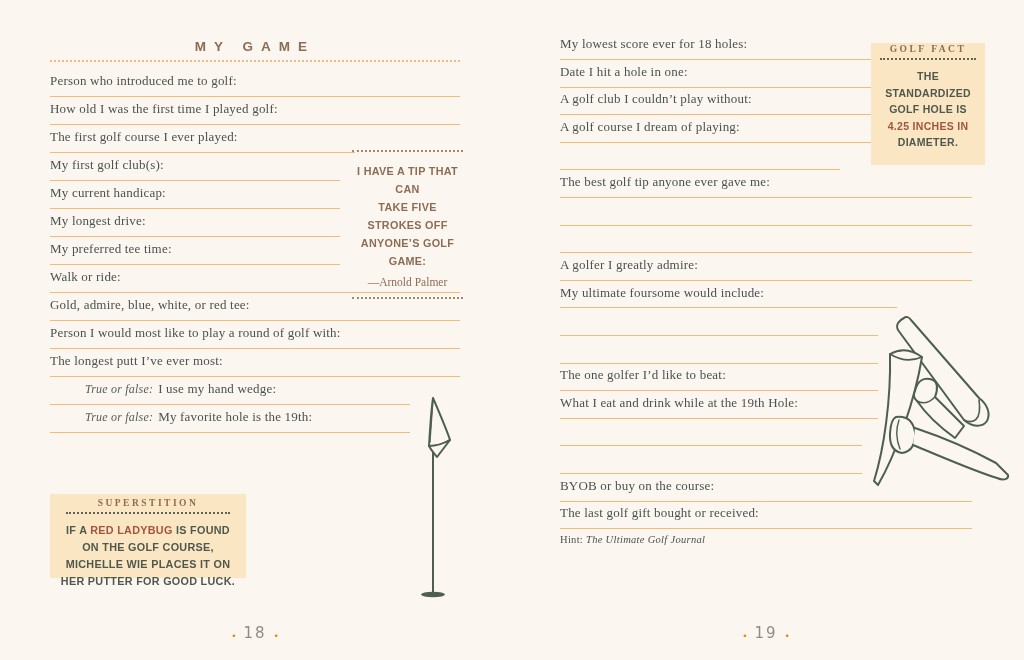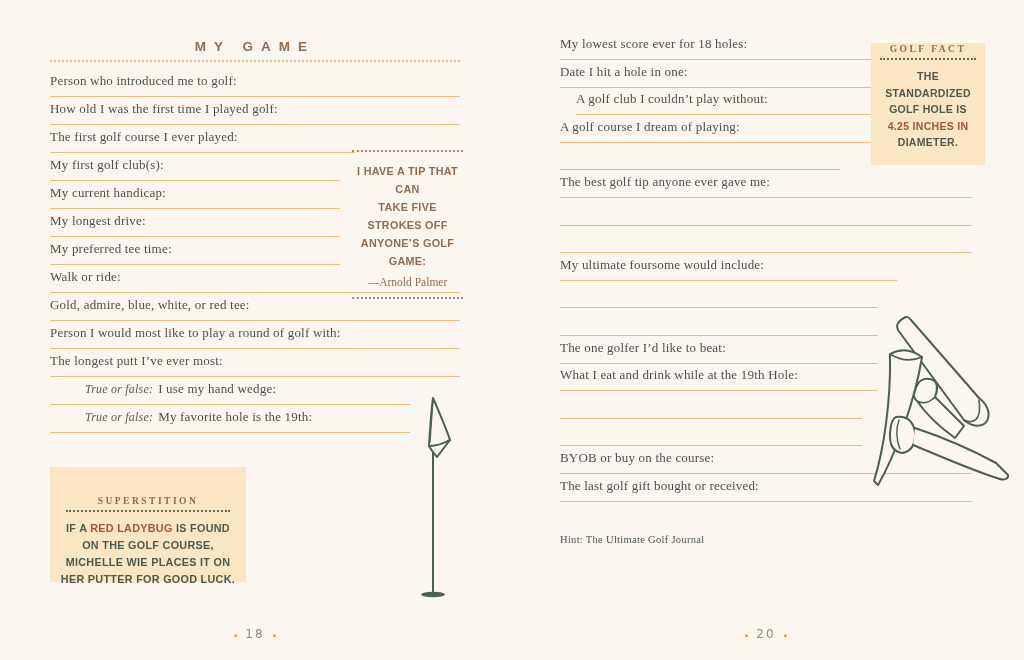--- a/index.html
+++ b/index.html
@@ -44,39 +44,39 @@
     position:absolute;left:302px;top:150px;width:111px;text-align:center;
     border-top:2px dotted #a3876c;border-bottom:2px dotted #a3876c;
     padding:10px 0 9px;
   }
   .quote-lines{color:#8d6c54;line-height:18px;}
   .quote-attr{font-size:11.5px;color:#8d6c54;margin-top:6px;}
 
   .callout{
     position:absolute;background:#fbe6c4;text-align:center;box-sizing:border-box;
   }
-  .callout.superstition{left:0;top:467px;width:196px;height:115px;padding-top:29px;}
+  .callout.superstition{left:0;top:494px;width:196px;height:84px;padding-top:4px;}
   .callout.golf-fact{left:297px;top:43px;width:114px;height:122px;padding-top:1px;margin-left:14px;}
   .callout-title{
     font-family:"Liberation Serif",serif;font-weight:700;font-size:9.5px;
     letter-spacing:2.5px;color:#8d6c54;
   }
   .callout-rule{width:84%;margin:4px auto 8px;border-top:2px dotted #5f6456;}
   .callout-body{margin:0;padding:0 10px;color:#4f584c;line-height:17px;}
   .callout.golf-fact .callout-body{padding:0 8px;line-height:16.5px;font-size:10.5px;}
   .red{color:#a3543f;}
 
   .hint{position:absolute;left:0;top:534px;font-size:10.5px;color:#4a5150;letter-spacing:.3px;}
-  .hint .hint-value{}
+  .hint .hint-value{font-style:italic;}
 
   .footer{
     position:absolute;left:0;top:624px;width:100%;text-align:center;
     font-family:"DejaVu Sans",sans-serif;
   }
-  .footer .num{font-size:12px;letter-spacing:2px;color:#8f8c83;margin:0 7px;vertical-align:1px;}
+  .footer .num{font-size:15px;letter-spacing:2px;color:#8f8c83;margin:0 7px;vertical-align:1px;}
   .footer .dot{font-size:9px;color:#e8830f;}
 
   .flag-svg{position:absolute;left:363px;top:390px;}
   .tees-svg{position:absolute;left:300px;top:312px;}
 </style>
 </head>
 <body>
 
 <div class="spread">
 
@@ -159,32 +159,35 @@
   </section>
 
   <section class="page right">
     <div class="rows rows-right">
         <div class="row" style="width: 315px;">
           <span class="lbl">My lowest score ever for 18 holes:</span>
         </div>
         <div class="row" style="width: 315px;">
           <span class="lbl">Date I hit a hole in one:</span>
         </div>
-        <div class="row" style="width: 315px; margin-left: 16px;">
+        <div class="row" style="width: 315px;">
           <span class="lbl">A golf club I couldn’t play without:</span>
         </div>
         <div class="row" style="width: 315px;">
           <span class="lbl">A golf course I dream of playing:</span>
         </div>
         <div class="row" style="width: 280px;"></div>
         <div class="row" style="width: 412px;">
           <span class="lbl">The best golf tip anyone ever gave me:</span>
         </div>
         <div class="row" style="width: 412px;"></div>
         <div class="row" style="width: 412px;"></div>
+        <div class="row" style="width: 412px;">
+          <span class="lbl">A golfer I greatly admire:</span>
+        </div>
         <div class="row" style="width: 337px;">
           <span class="lbl">My ultimate foursome would include:</span>
         </div>
         <div class="row" style="width: 318px;"></div>
         <div class="row" style="width: 318px;"></div>
         <div class="row" style="width: 318px;">
           <span class="lbl">The one golfer I’d like to beat:</span>
         </div>
         <div class="row" style="width: 318px;">
           <span class="lbl">What I eat and drink while at the 19th Hole:</span>
@@ -222,17 +225,17 @@
         <path d="M55,79 Q59,63 73,68 Q80,72 75,85 L104,114 L95,126 C81,116 66,102 57,89 Q52,85 55,79 Z"></path>
         <path d="M57,89 Q66,94 75,85" fill="none" stroke-width="1.6"></path>
 
         <path d="M36,105 Q52,103 55,120 Q56,139 42,141 Q29,139 30,121 Q31,107 36,105 Z"></path>
         <path d="M55,116 C82,125 114,139 136,151 L148,163 C149,167 144,169 137,166 C114,159 80,144 53,133"></path>
         <path d="M39,108 Q34,122 40,137" fill="none" stroke-width="1.4"></path>
       </g>
     </svg>
 
     <div class="footer">
-      <span class="dot">•</span><span class="num">20</span><span class="dot">•</span>
+      <span class="dot">•</span><span class="num">19</span><span class="dot">•</span>
     </div>
   </section>
 
 </div>
 
 </body></html>

